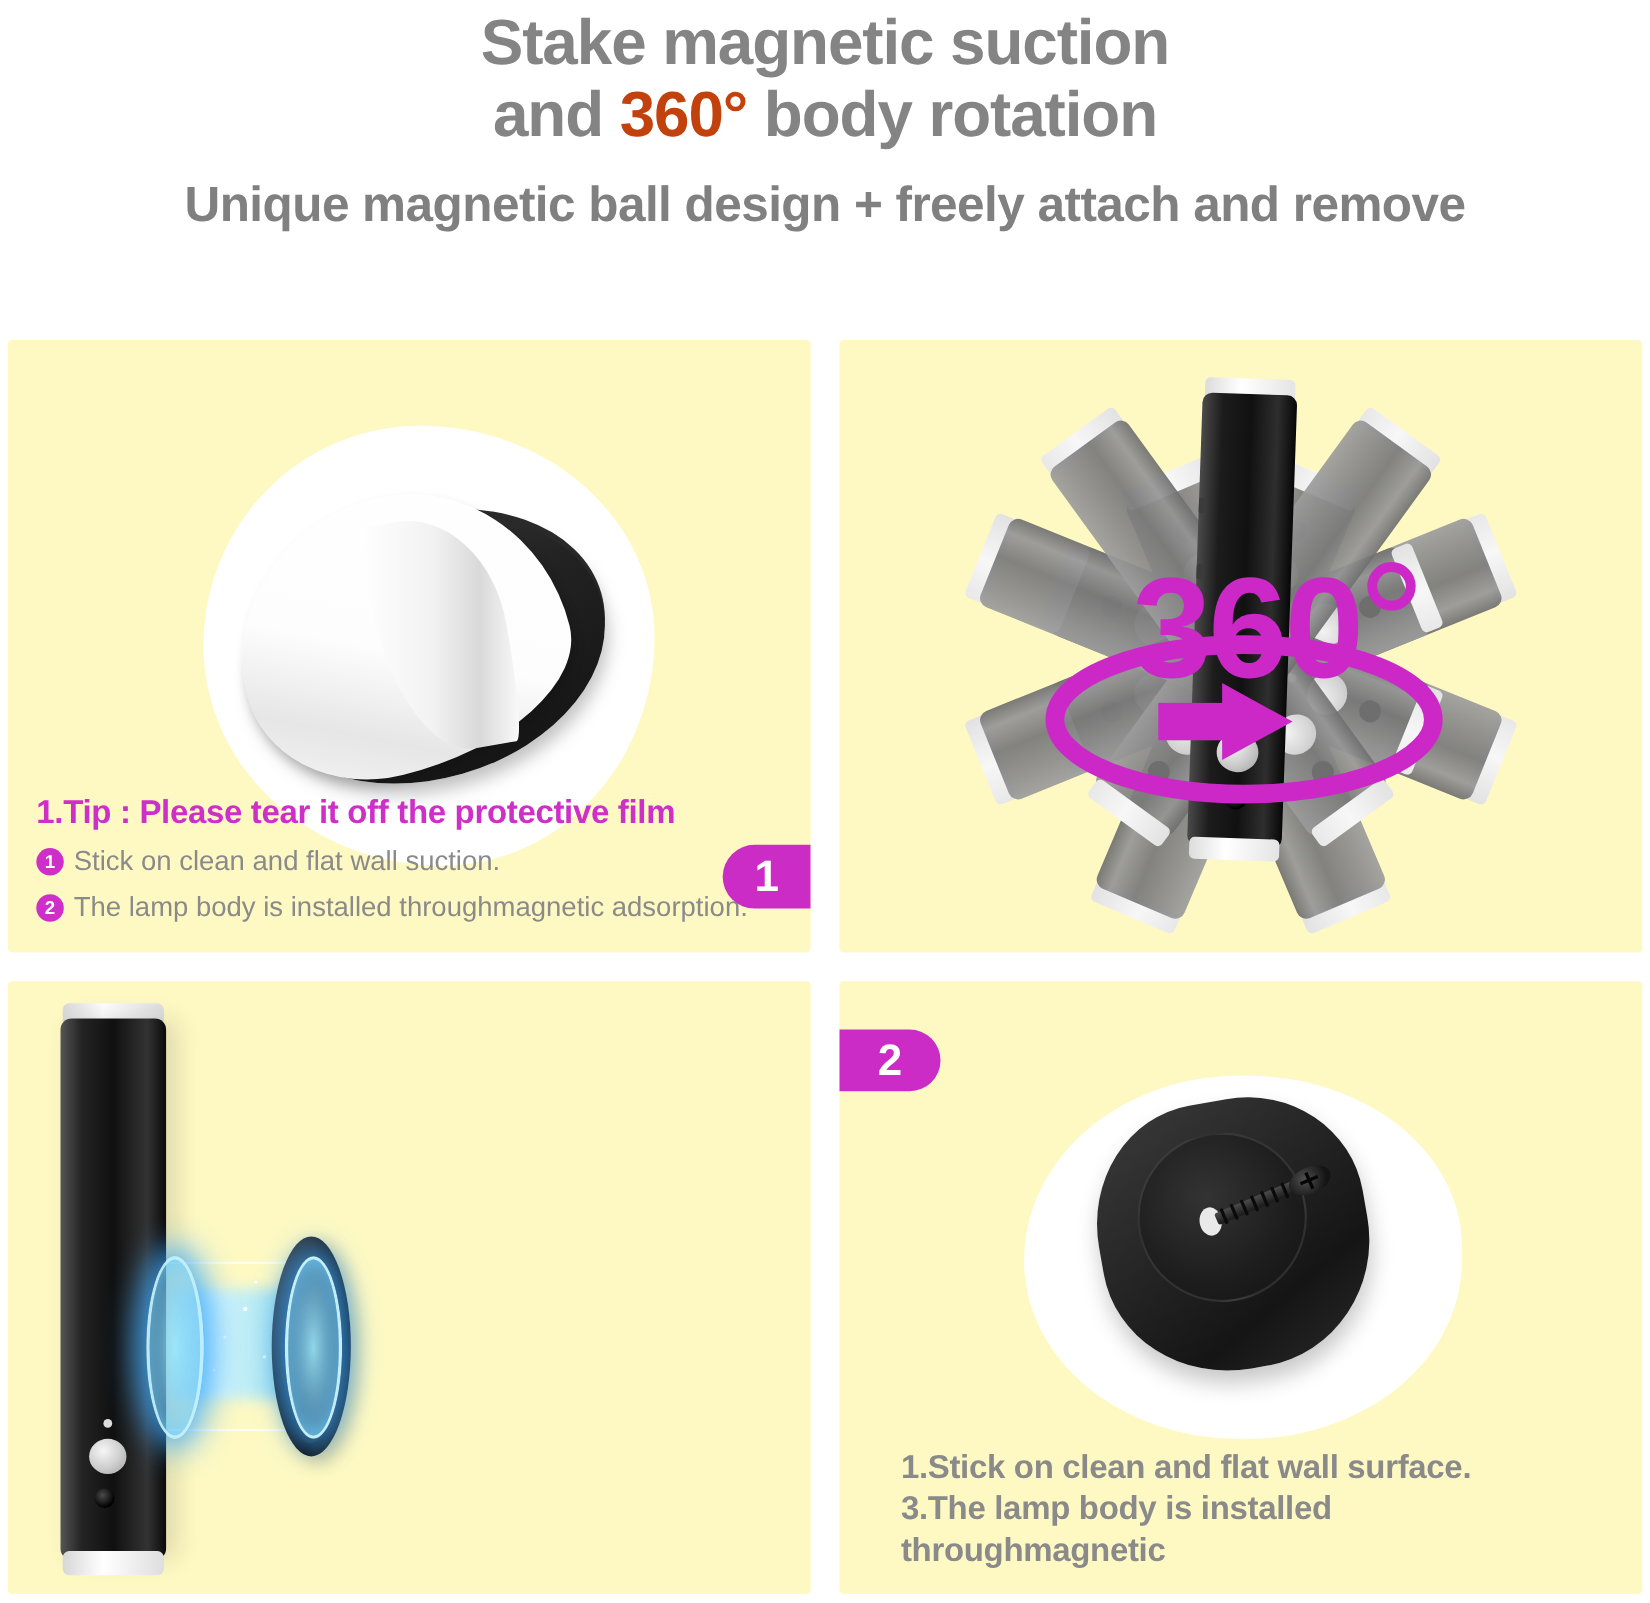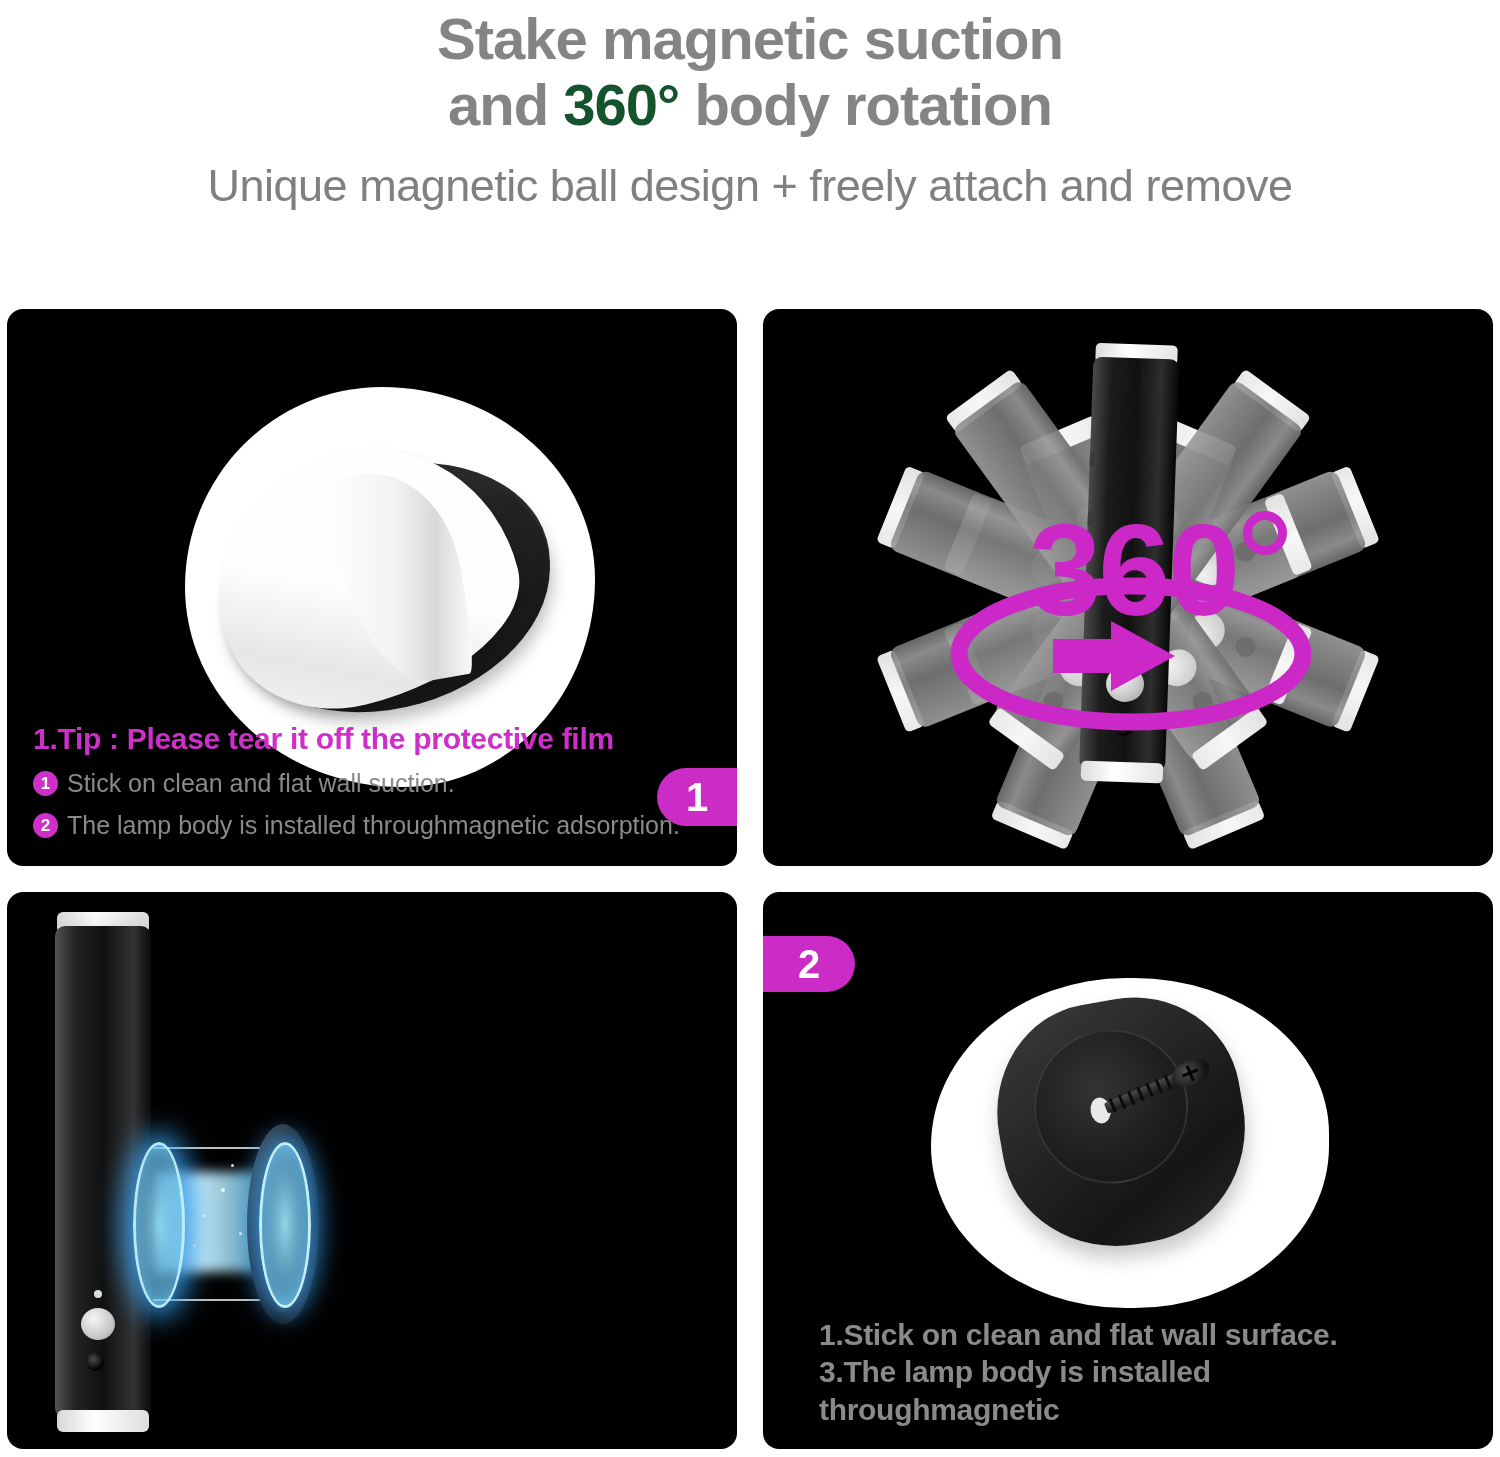--- a/index.html
+++ b/index.html
@@ -23,47 +23,47 @@
   }
   .title {
     color: #848484;
     font-size: 58px;
     font-weight: bold;
     line-height: 1.14;
     letter-spacing: -1px;
     white-space: nowrap;
   }
   .title .accent {
-    color: #14532d;
+    color: #c2410c;
   }
   .subtitle {
     color: #808080;
     font-size: 45px;
-    font-weight: normal;
+    font-weight: bold;
     letter-spacing: -0.5px;
     margin-top: 22px;
     white-space: nowrap;
   }
 
   
   .grid {
     position: absolute;
     left: 7px;
     top: 309px;
     width: 1486px;
     height: 1142px;
     display: grid;
     grid-template-columns: 730px 730px;
     grid-template-rows: 557px 557px;
     gap: 26px;
   }
   .panel {
     position: relative;
-    background: #000000;
-    border-radius: 16px;
+    background: #fef9c3;
+    border-radius: 4px;
     overflow: hidden;
   }
 
   
   .white-blob {
     position: absolute;
     background: #ffffff;
   }
   .p1-blob {
     left: 178px;

